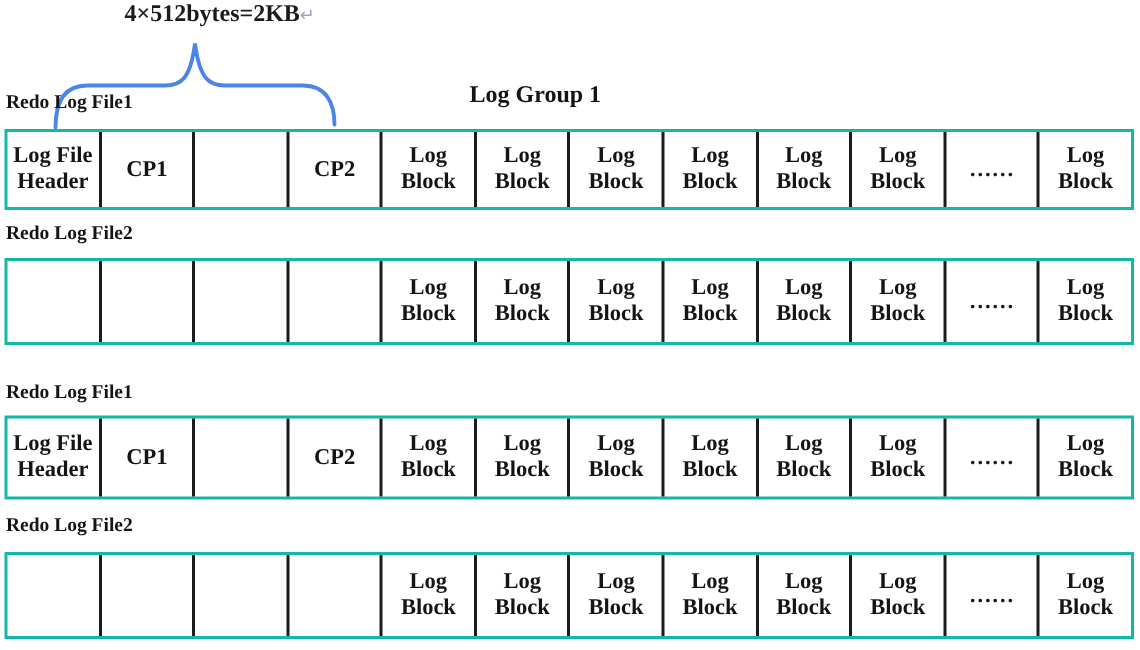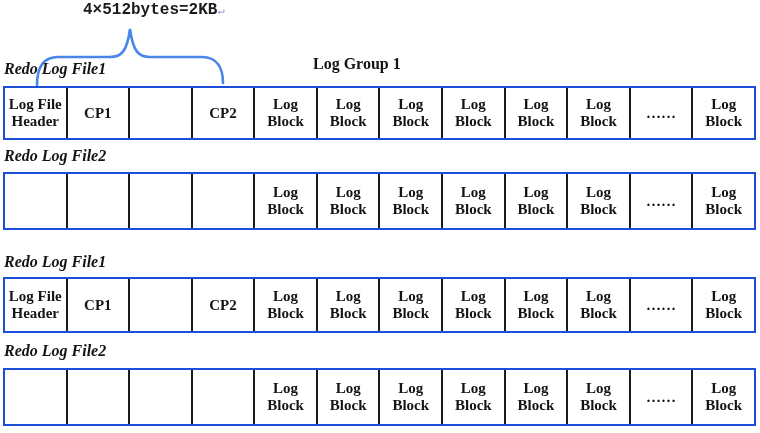--- a/index.html
+++ b/index.html
@@ -3,38 +3,38 @@
 <meta charset="utf-8">
 <style>
   html,body { margin:0; padding:0; background:#ffffff; }
   #diagram {
     position:relative; width:760px; height:433px;
     background:#ffffff; overflow:hidden;
     font-family:"Liberation Serif", serif; color:#141414;
   }
   .annotation {
     position:absolute; left:83px; top:1px;
-    font-family:Liberation Mono, monospace;
+    font-family:Liberation Serif, serif;
     font-weight:bold; font-size:16px; letter-spacing:0px;
     color:#1b1b1b; white-space:nowrap;
   }
   .return-mark { color:#97a6c4; font-size:12px; font-weight:normal; }
   .brace-svg { position:absolute; left:0; top:0; pointer-events:none; }
   .row-label {
     position:absolute; left:4px;
-    font-size:16px; font-weight:bold; white-space:nowrap;font-style:italic;
+    font-size:13px; font-weight:bold; white-space:nowrap;
   }
   .group-title {
     position:absolute;
     font-size:16px; font-weight:bold; white-space:nowrap;
   }
   .log-row {
     position:absolute; left:3px; width:753px;
     display:flex; box-sizing:border-box;
-    border:2px solid #1d4ed8; background:#ffffff;
+    border:2px solid #14b8a6; background:#ffffff;
   }
   .cell {
     flex:1 1 0; min-width:0;
     border-right:2px solid #1c1c1c;
     display:flex; align-items:center; justify-content:center;
     text-align:center; font-size:15px; font-weight:bold;
     line-height:1.12; white-space:pre-line;
   }
   .cell:last-child { border-right:none; }
 </style>

